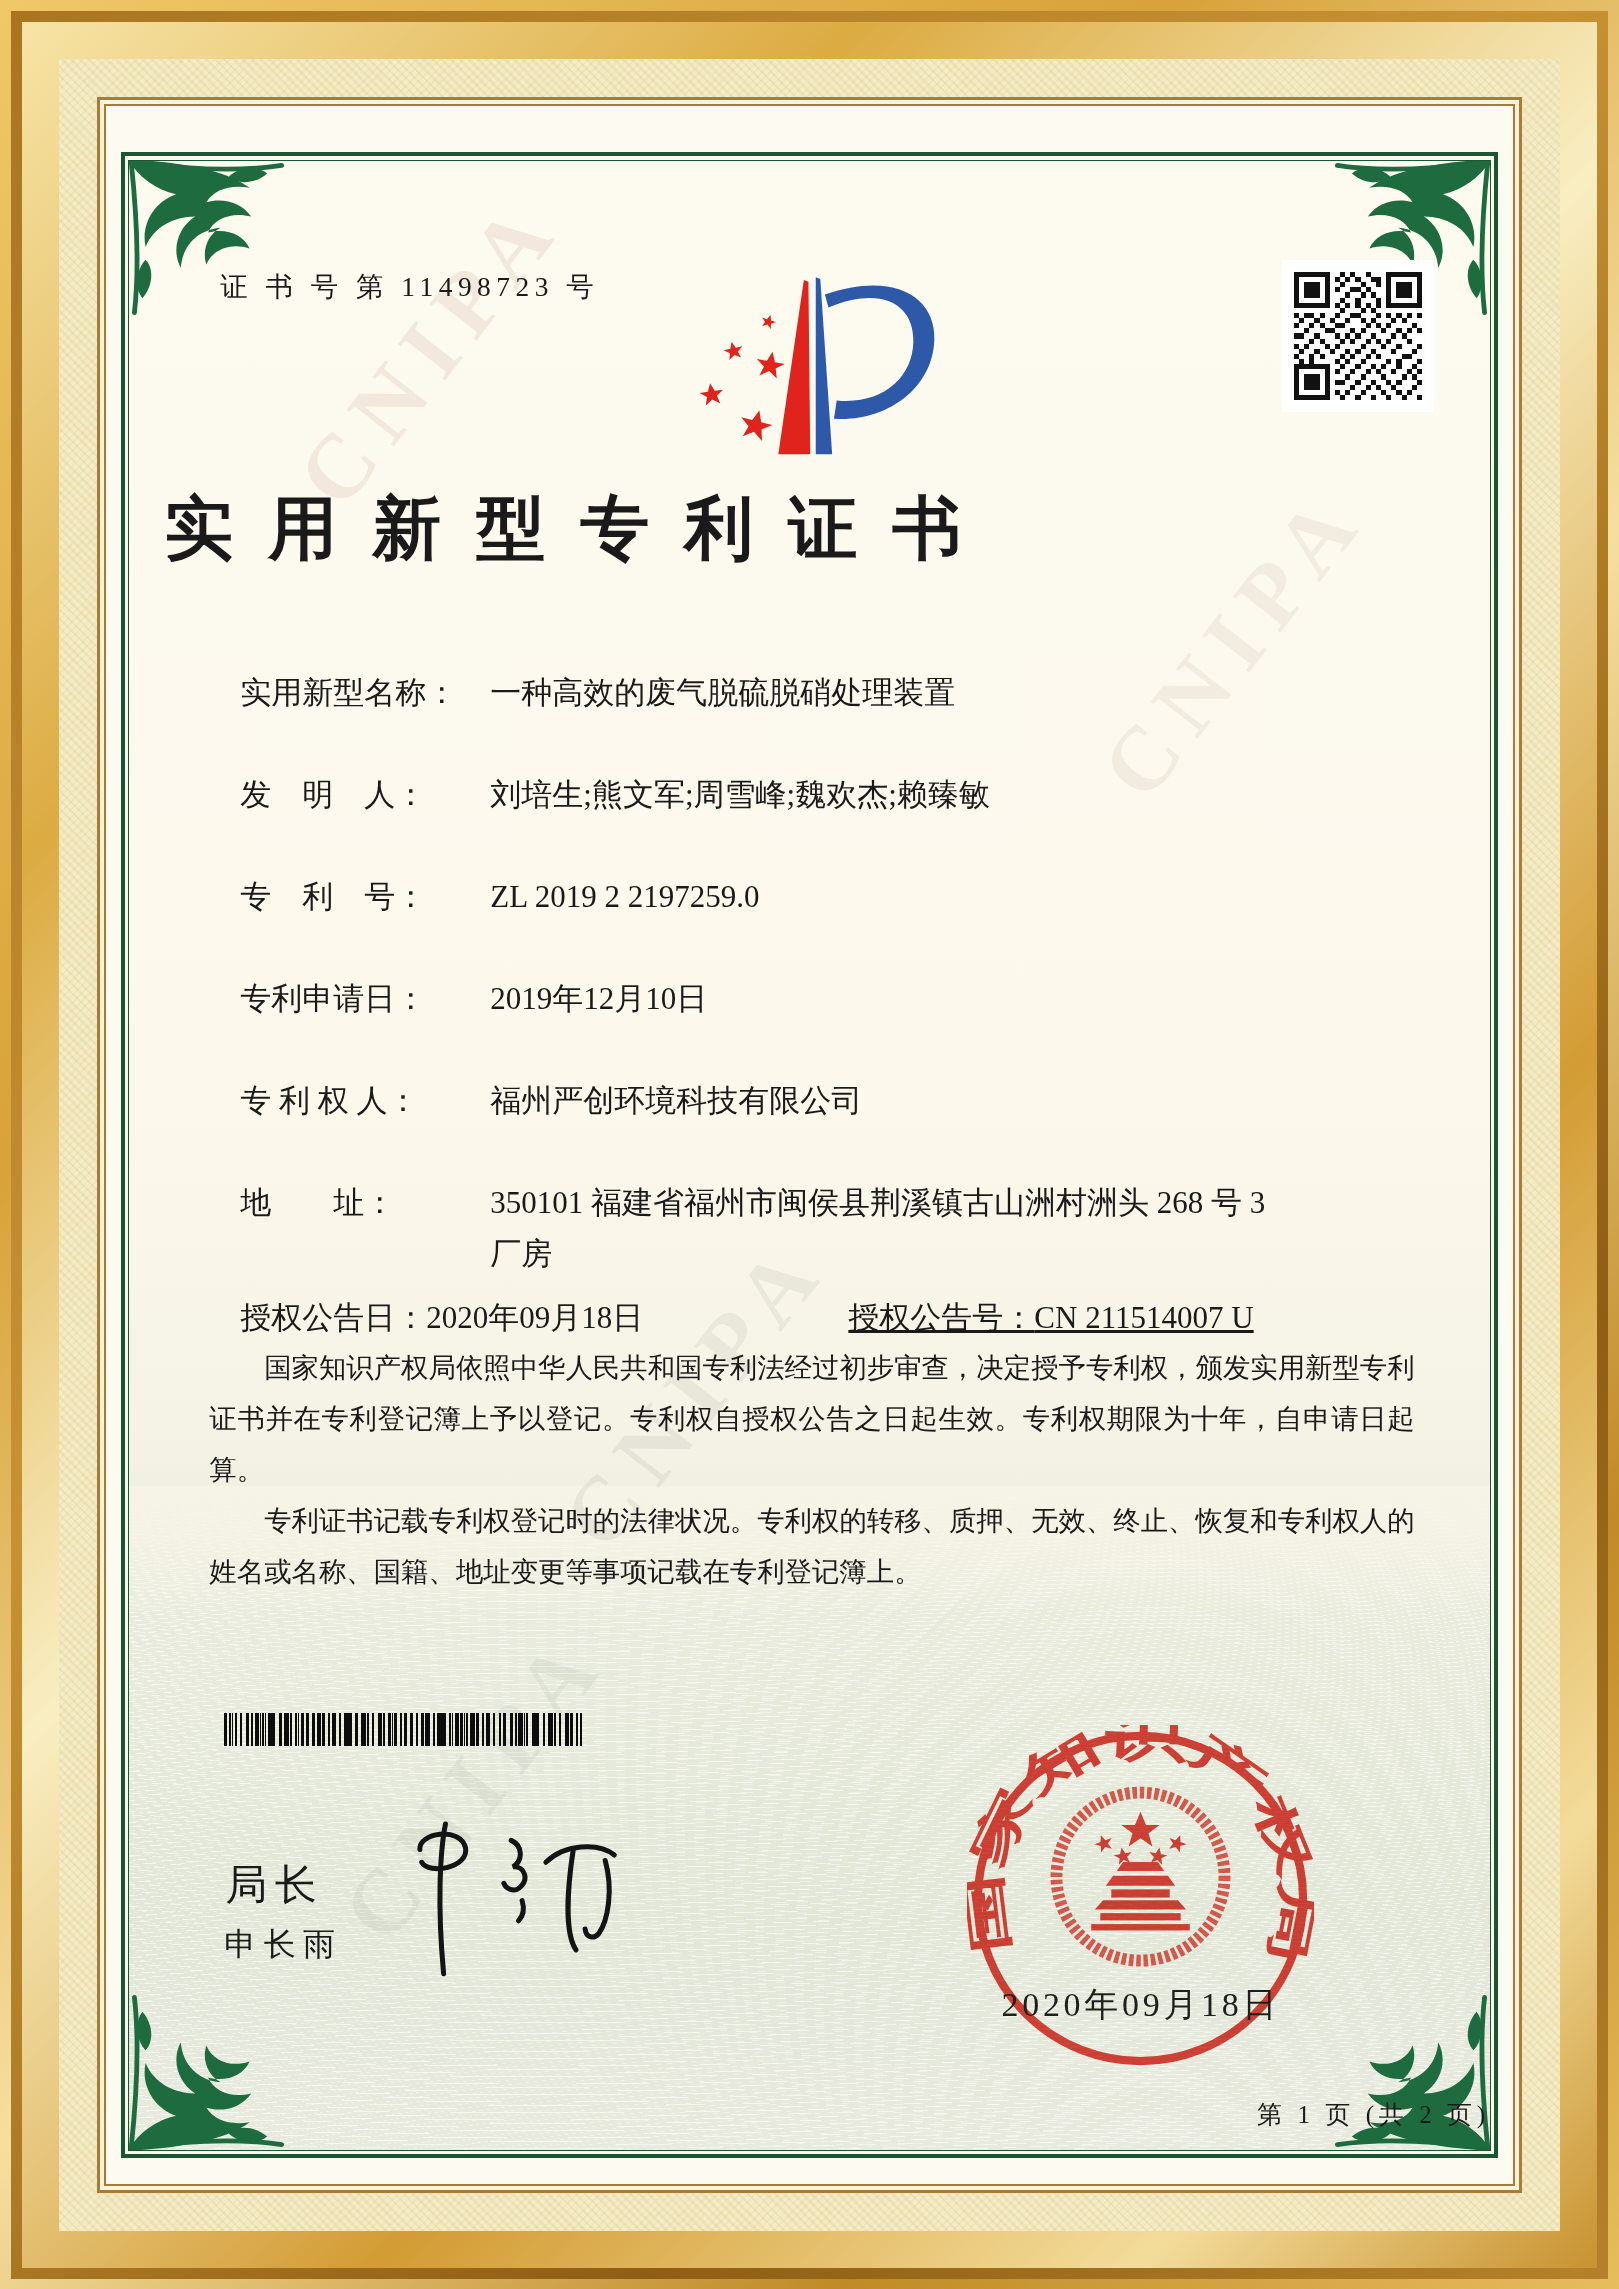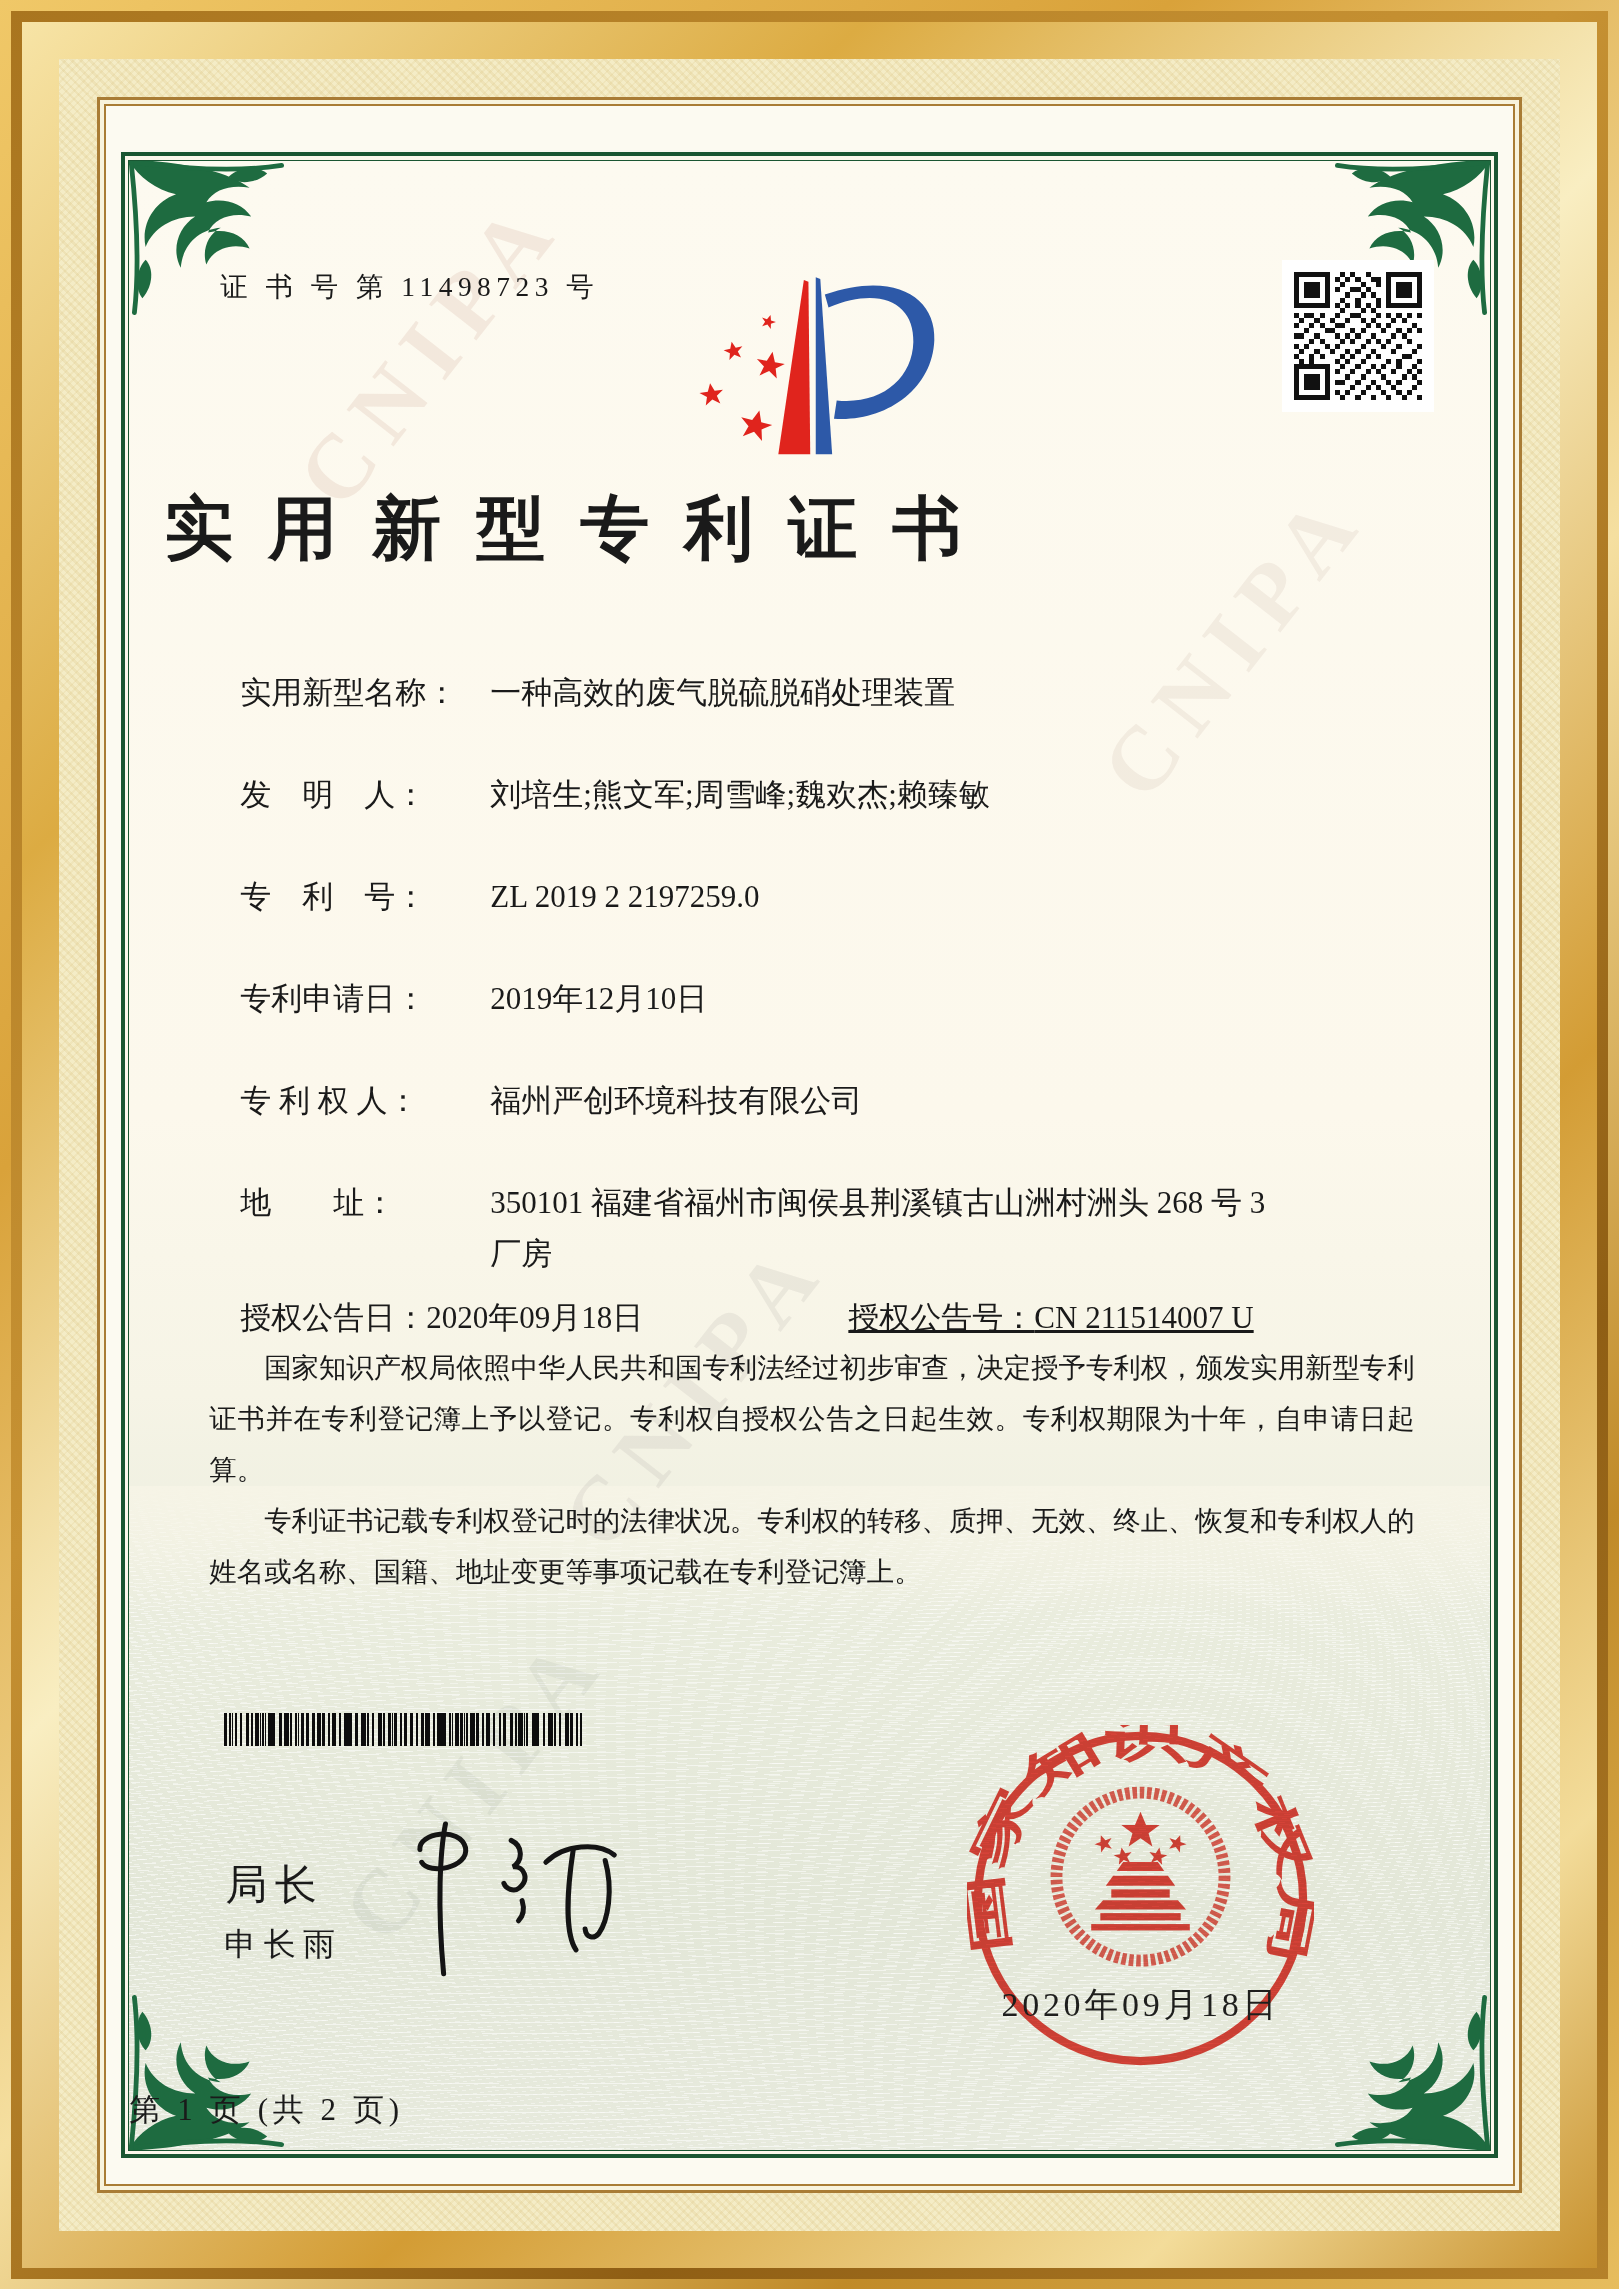--- a/index.html
+++ b/index.html
@@ -69,21 +69,21 @@
   .signer-title{position:absolute;left:96px;top:1696px;font-size:42px;letter-spacing:7.3px;
      font-family:"Liberation Sans","DejaVu Sans",sans-serif;}
   .signer-name{position:absolute;left:95px;top:1762px;font-size:32px;letter-spacing:7.3px;
      font-family:Liberation Mono, monospace;}
   .sig{position:absolute;left:256px;top:1652px;width:256px;height:178px;}
   
   .seal{position:absolute;left:838px;top:1564px;width:347px;height:347px;mix-blend-mode:multiply;opacity:.95;}
   .seal-date{position:absolute;left:50%;top:257px;transform:translateX(-50%);font-size:34px;
      letter-spacing:3.7px;color:#151515;white-space:nowrap;}
   
-  .footer{position:absolute;left:0;right:0;bottom:18.3px;text-align:left;font-size:31px;letter-spacing:4.6px;}
+  .footer{position:absolute;left:0;right:0;bottom:18.3px;text-align:right;font-size:25px;letter-spacing:4.6px;}
 </style>
 </head>
 <body>
 
 <div class="page">
 <div class="f1">
 <div class="f2">
 <div class="f3">
 <div class="f4">
 <div class="f5">

